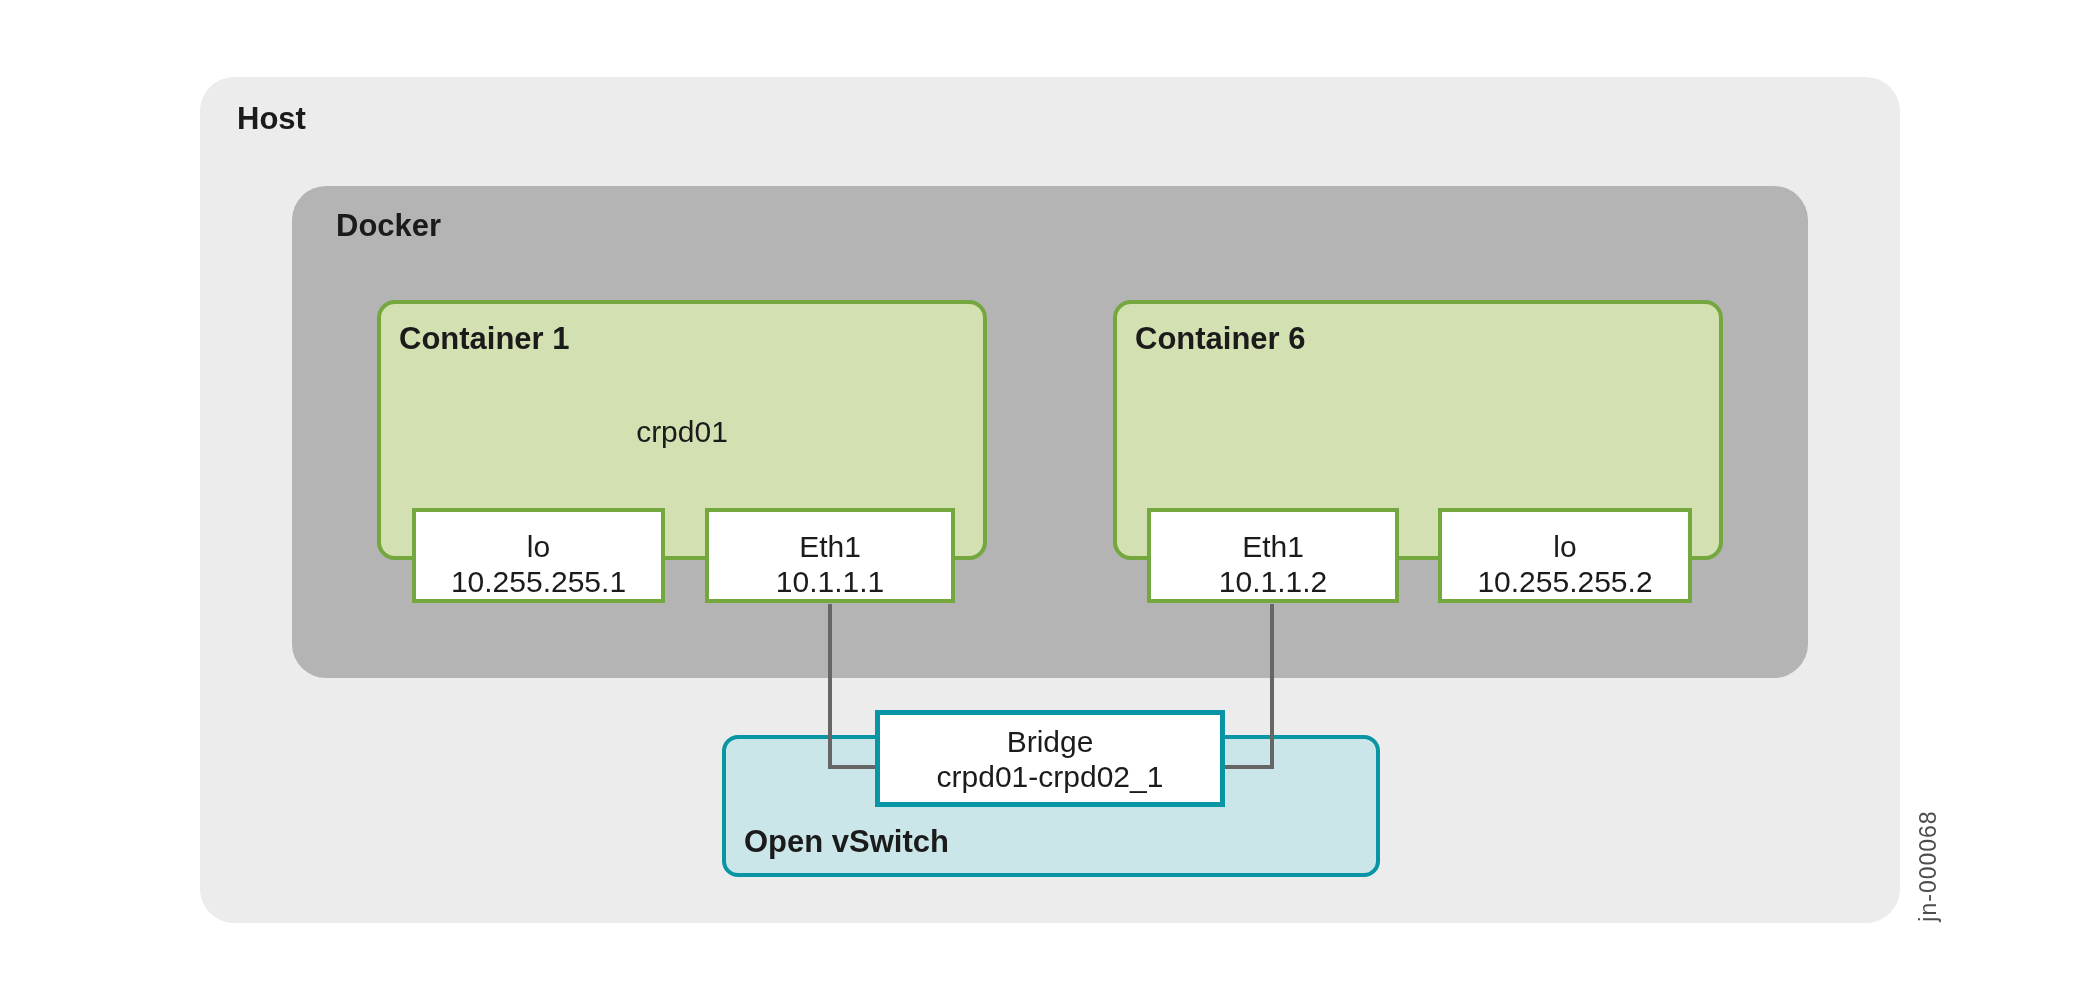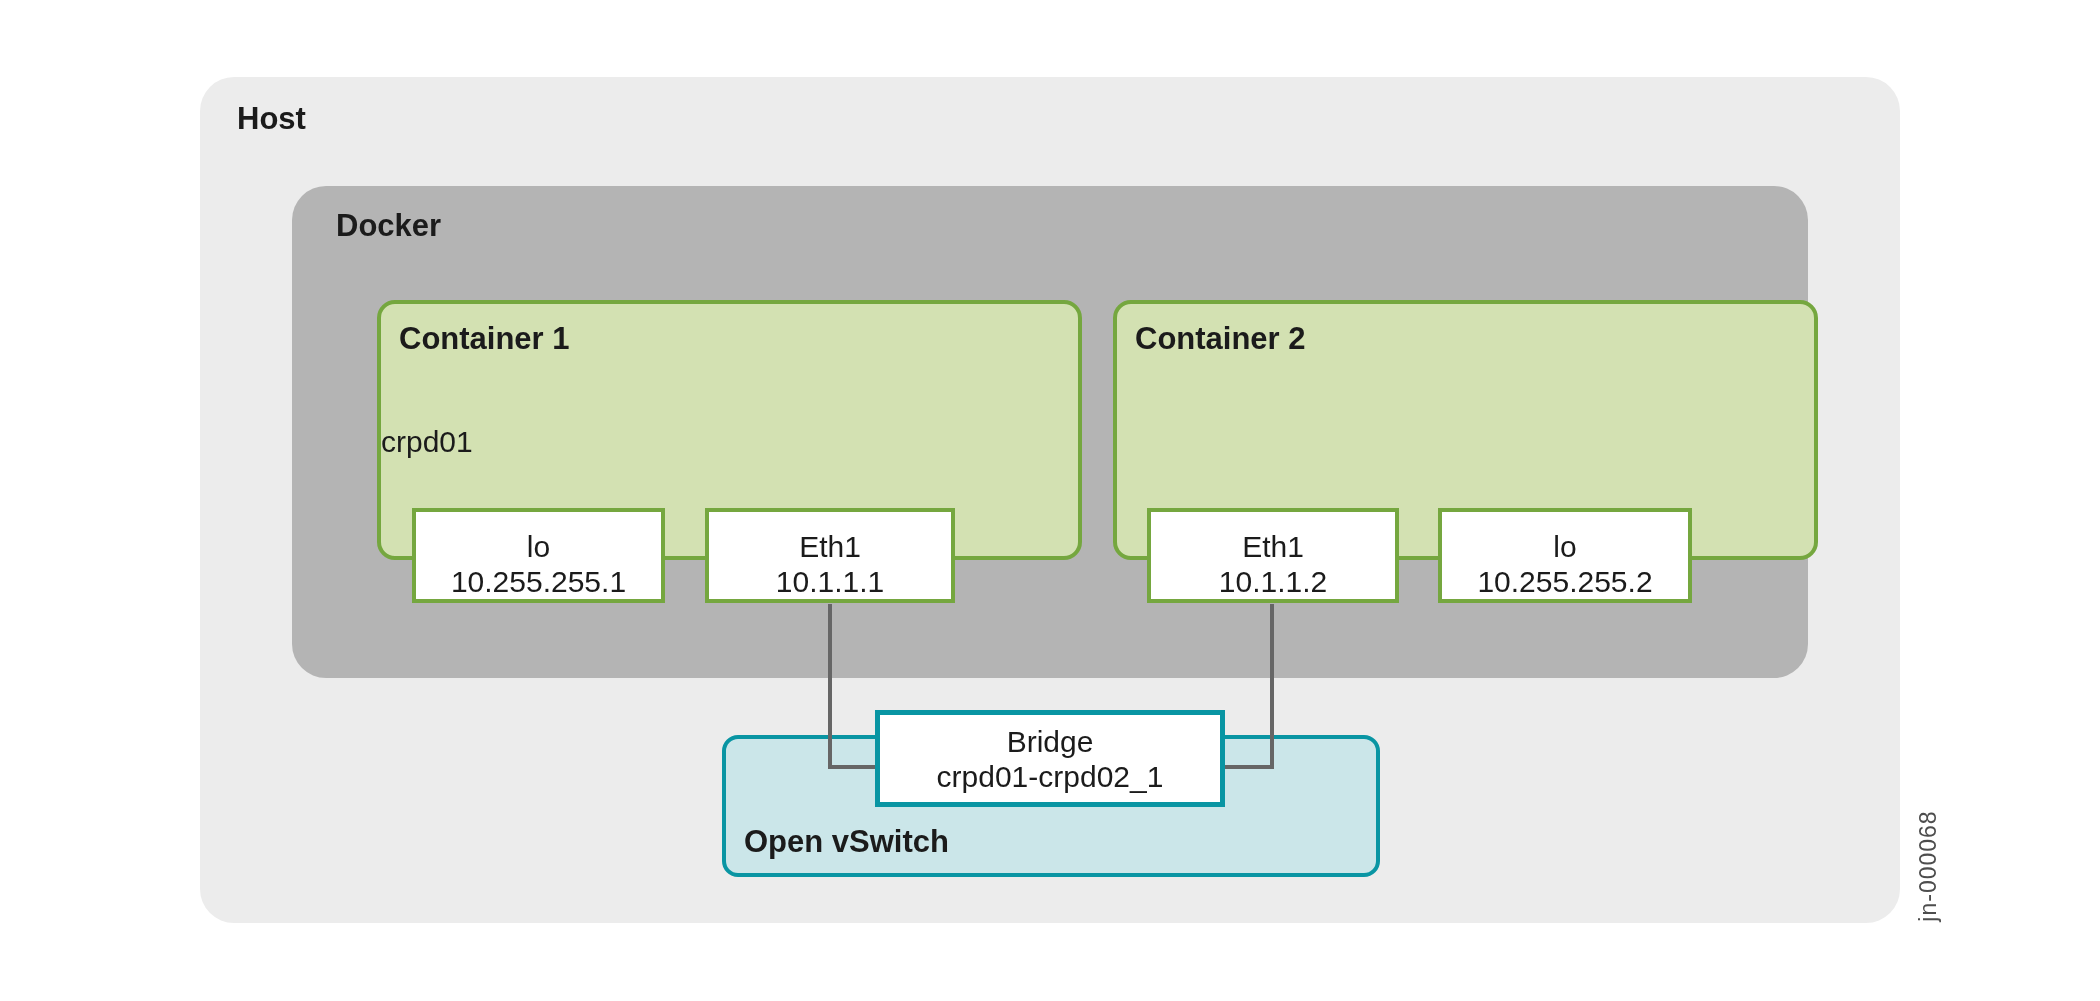--- a/index.html
+++ b/index.html
@@ -49,33 +49,34 @@
     width: 1516px; height: 492px;
     background: var(--docker-bg, #b4b4b4);
     border-radius: 34px;
   }
   .docker-label { left: 44px; top: 24px; }
 
   
   .container-box {
     position: absolute;
     top: 114px;
-    width: 705px; height: 260px;
+    width: 610px; height: 260px;
     box-sizing: border-box;
     background: var(--container-bg, #d3e1b2);
     border: 4px solid var(--container-border, #75a73f);
     border-radius: 18px;
     padding-left: 40px;
   }
   .container-1 { left: 85px; }
   .container-2 { left: 821px; }
   .container-label { left: 18px; top: 19px; }
   .app-name {
     position: absolute;
-    left: 0; right: 0; top: 120px;
+    left: 0; right: 0; top: 110px;
+    text-align: center;
   }
 
   
   .iface-box {
     position: absolute;
     top: 204px;
     height: 95px;
     box-sizing: border-box;
     background: #ffffff;
     border: 4px solid var(--container-border, #75a73f);
@@ -167,21 +168,21 @@
           <div class="body-text">lo</div>
           <div class="body-text">10.255.255.1</div>
         </div>
         <div class="iface-box iface-2">
           <div class="body-text">Eth1</div>
           <div class="body-text">10.1.1.1</div>
         </div>
       </div>
 
       <div class="container-box container-2">
-        <div class="section-label container-label">Container 2</div>
+        <div class="section-label container-label">Container 6</div>
 
         <div class="iface-box iface-3">
           <div class="body-text">Eth1</div>
           <div class="body-text">10.1.1.2</div>
         </div>
         <div class="iface-box iface-4">
           <div class="body-text">lo</div>
           <div class="body-text">10.255.255.2</div>
         </div>
       </div>

